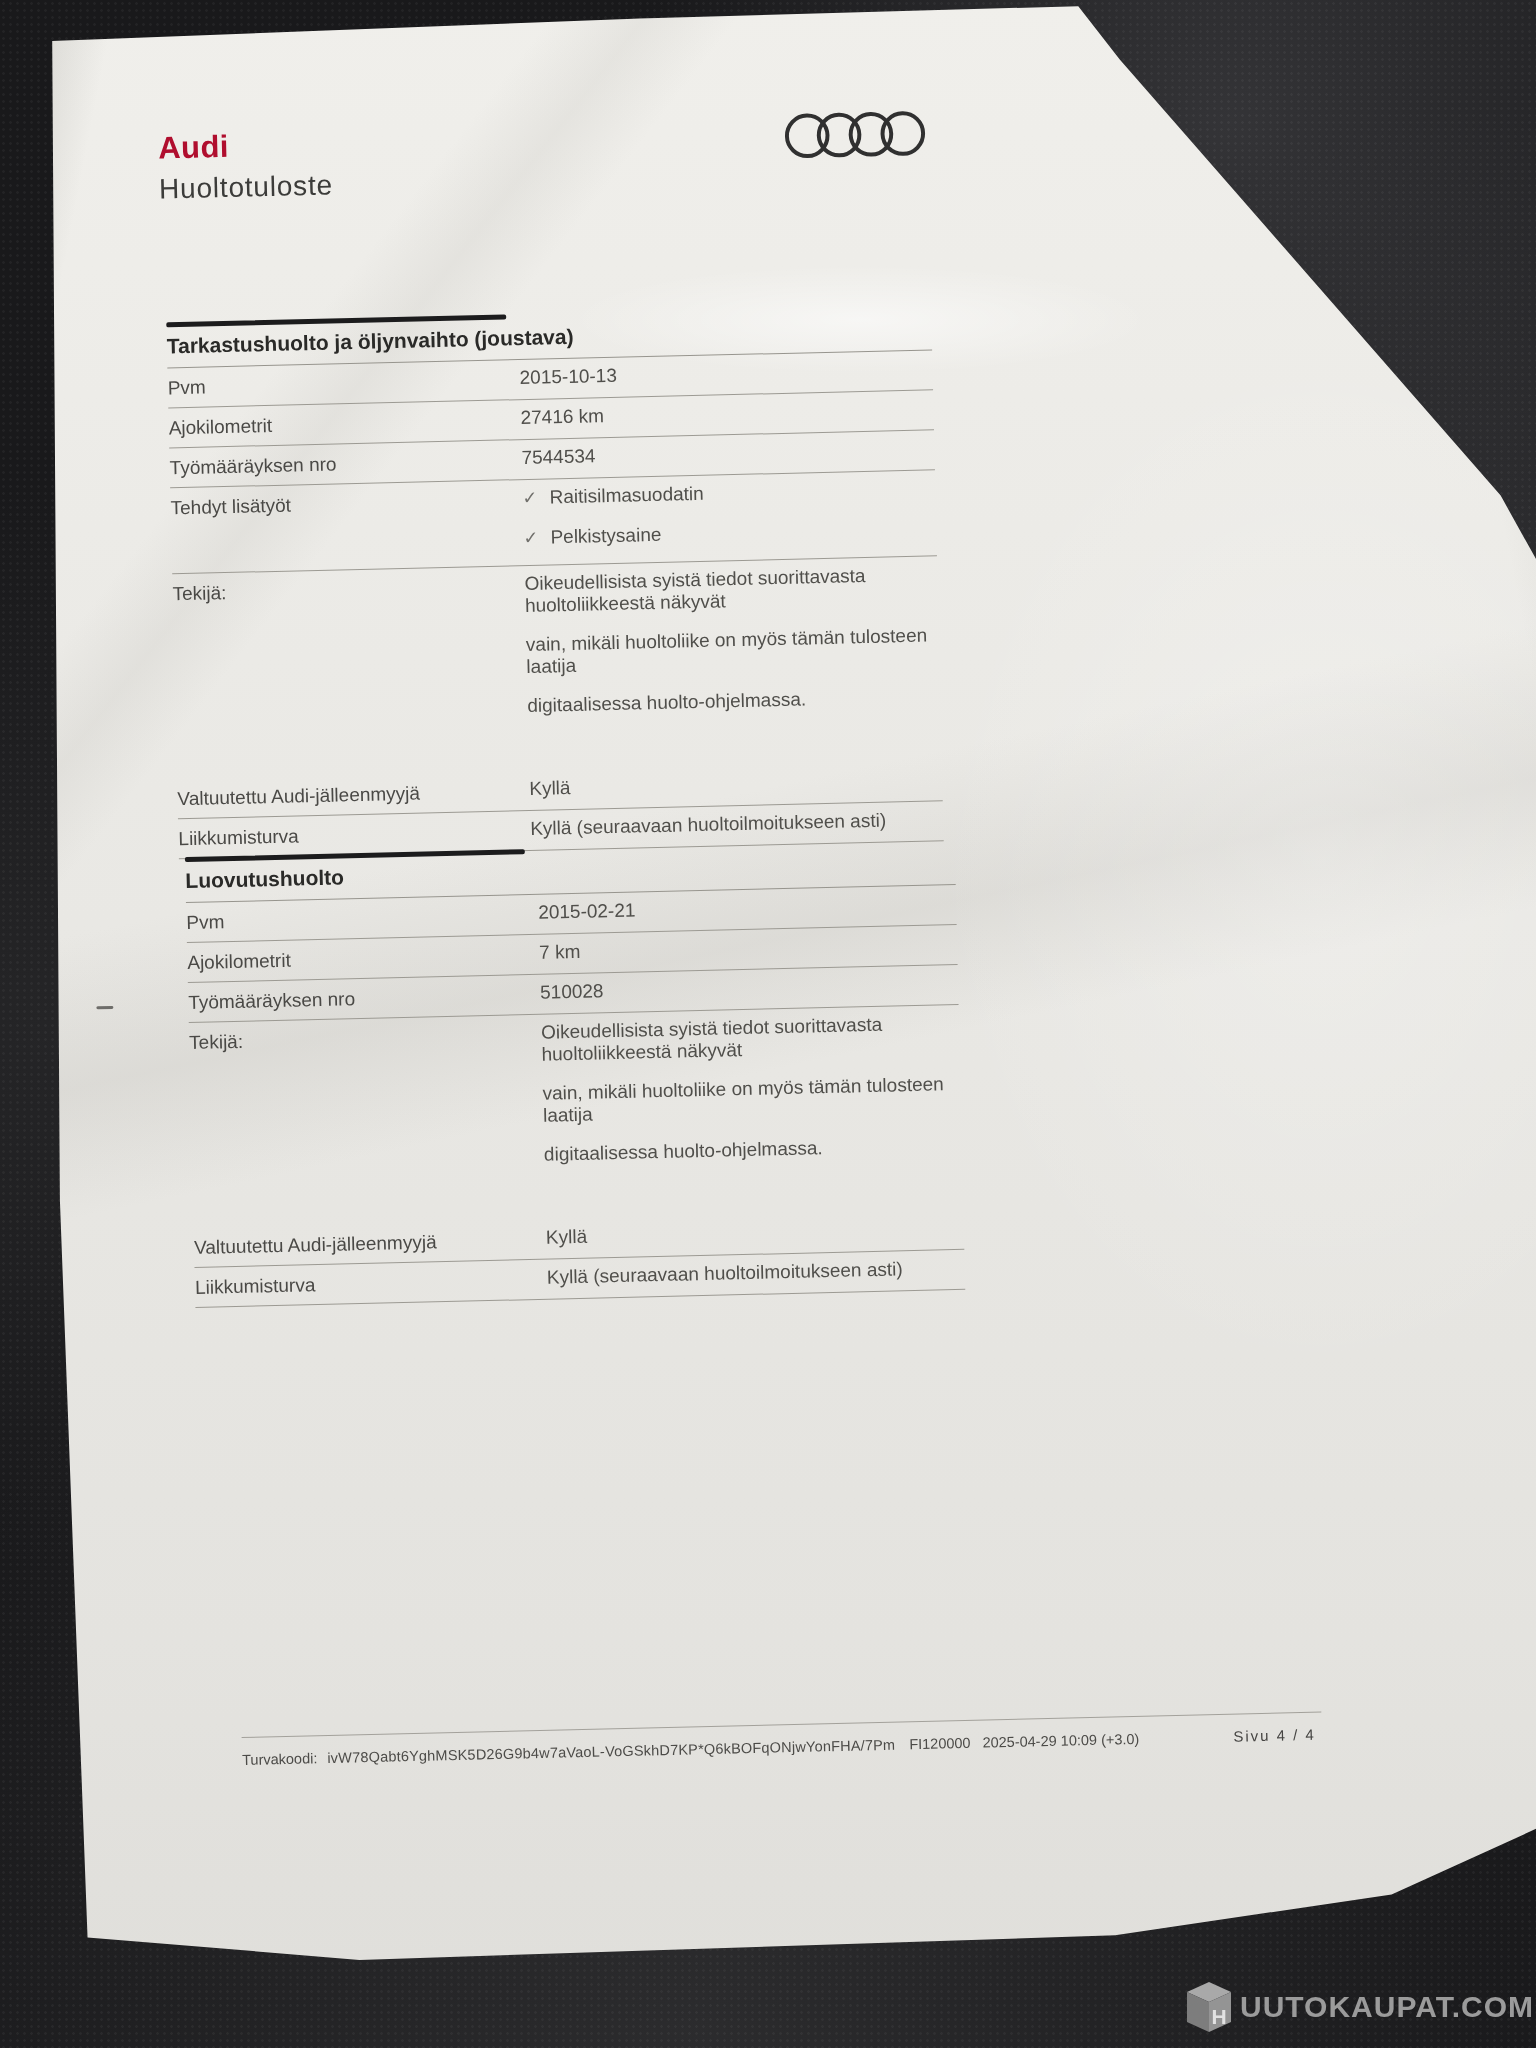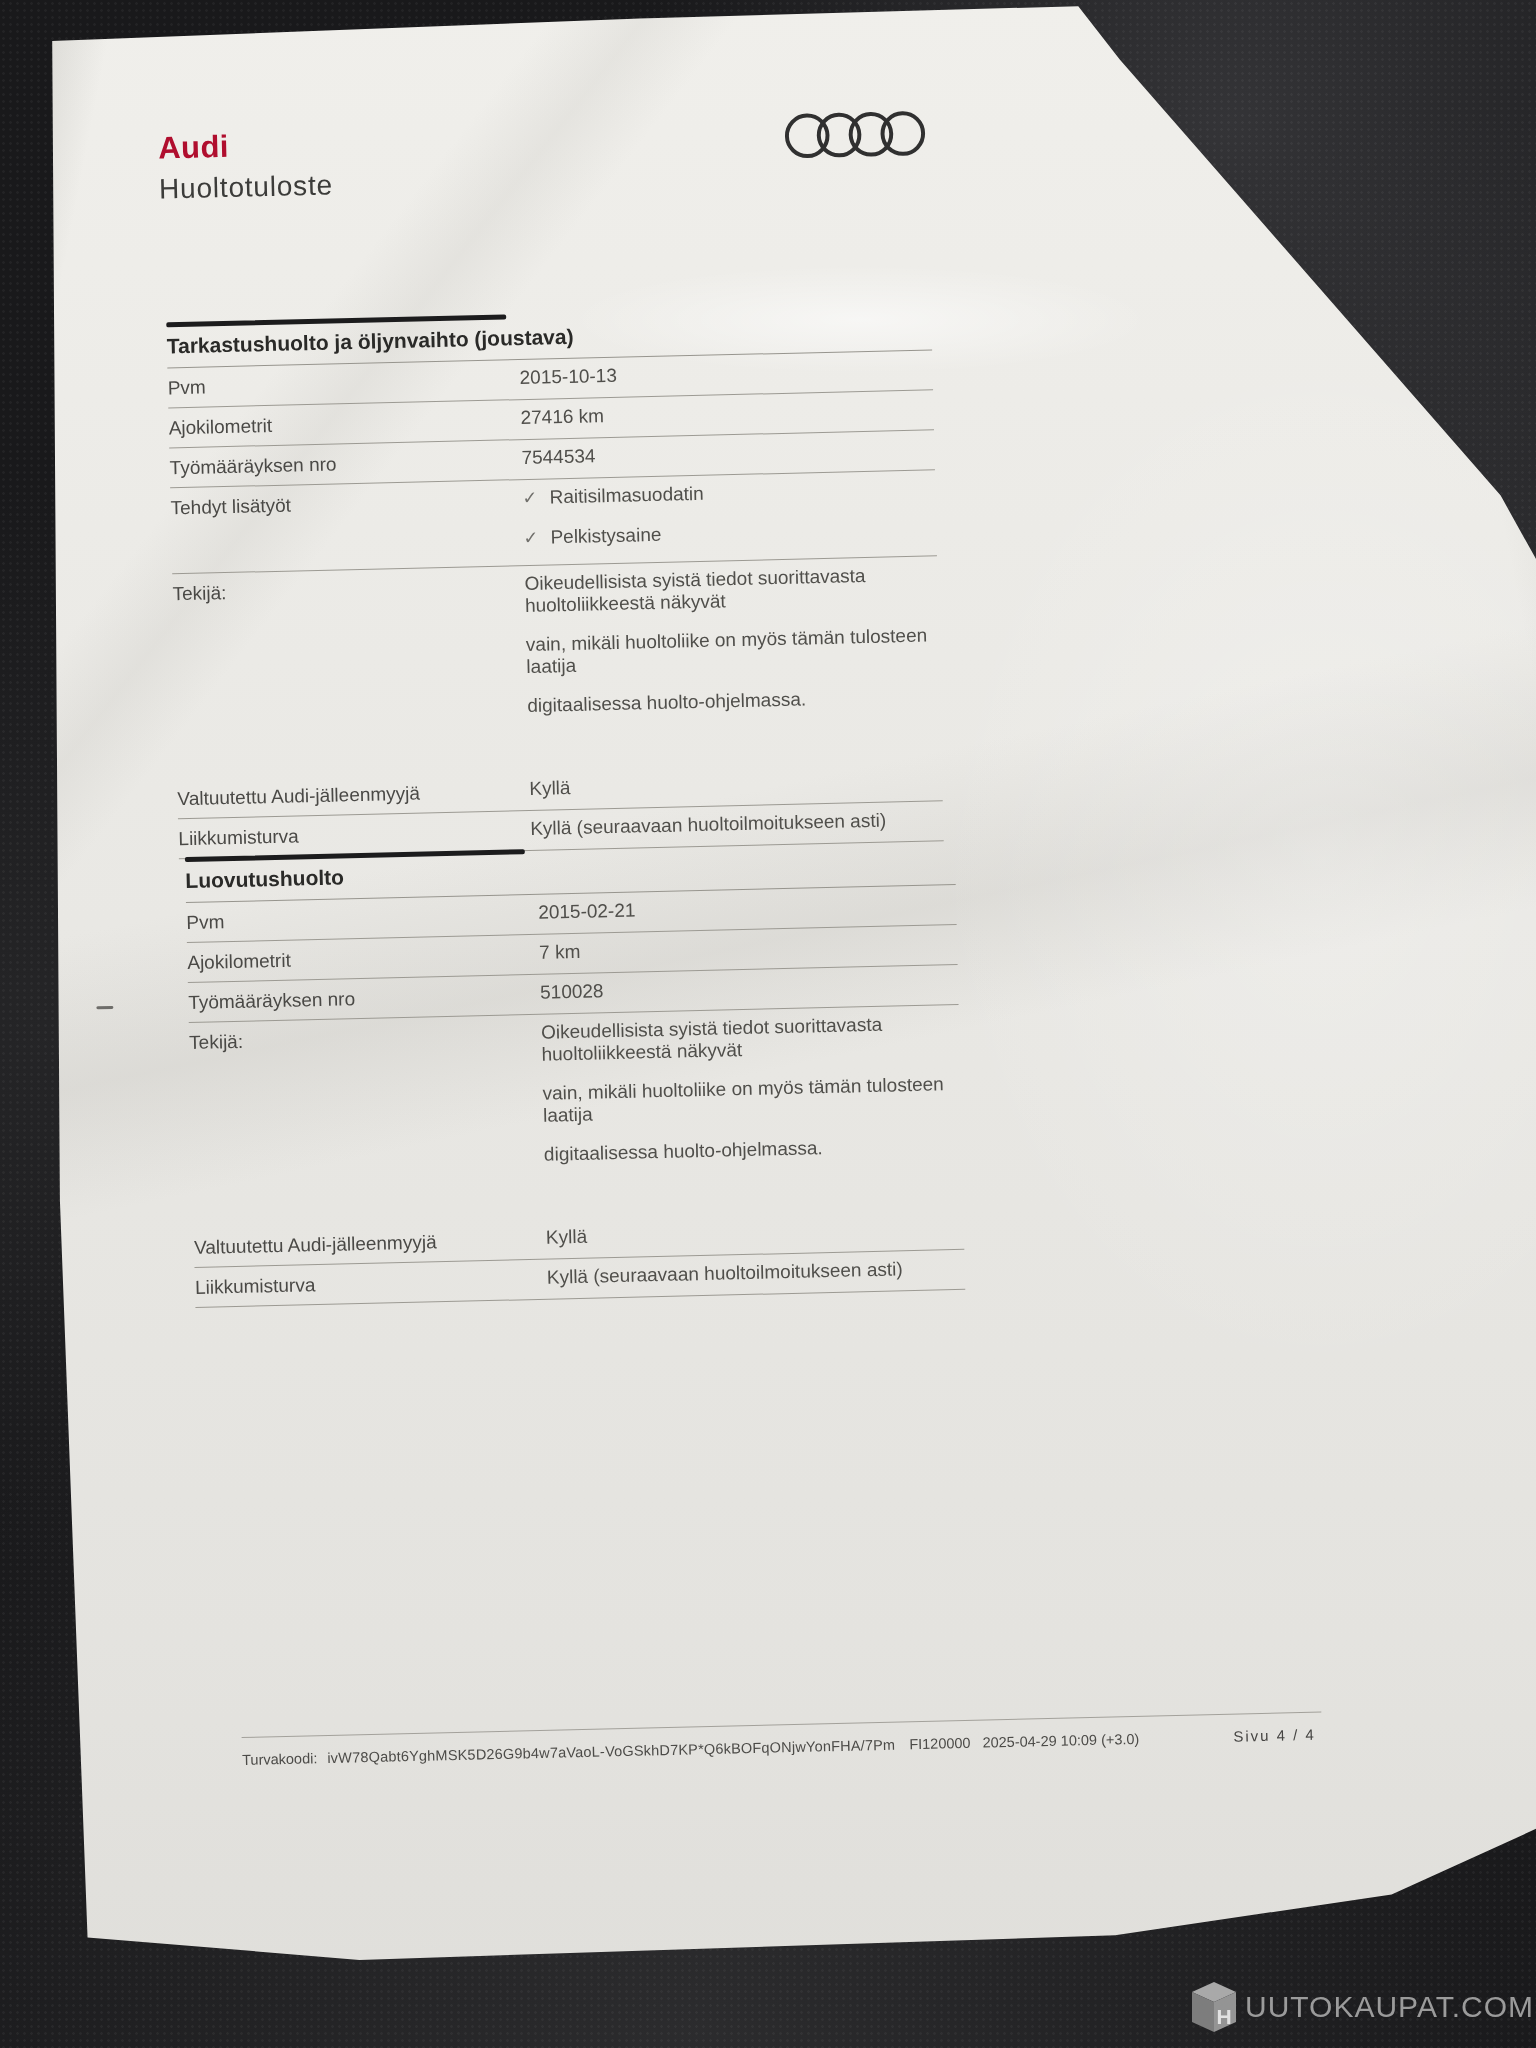--- a/index.html
+++ b/index.html
@@ -60,21 +60,21 @@
   .footer{position:absolute;top:1726px;left:222px;width:1080px;border-top:1px solid #a3a19b;padding-top:13px;}
   .footer-row{display:flex;align-items:baseline;font-size:14.5px;color:#4c4b48;white-space:nowrap;}
   .sec-label{margin-right:10px;}
   .sec-code{letter-spacing:.2px;}
   .print-code{margin-left:14px;}
   .print-datetime{margin-left:12px;}
   .page-num{margin-left:auto;margin-right:6px;font-size:15px;letter-spacing:2px;color:#454442;}
 
   
   .watermark{position:absolute;right:2px;bottom:14px;z-index:6;display:flex;align-items:center;gap:7px;}
-  .wm-text{font-size:30px;font-weight:400;color:#9b9b9b;letter-spacing:1px;}
+  .wm-text{font-size:30px;font-weight:700;color:#9b9b9b;letter-spacing:1px;}
 </style>
 </head>
 <body>
 
 <div class="stage">
   <div class="leather-texture"></div>
   <div class="paper"></div>
 
   <div class="doc">
 

